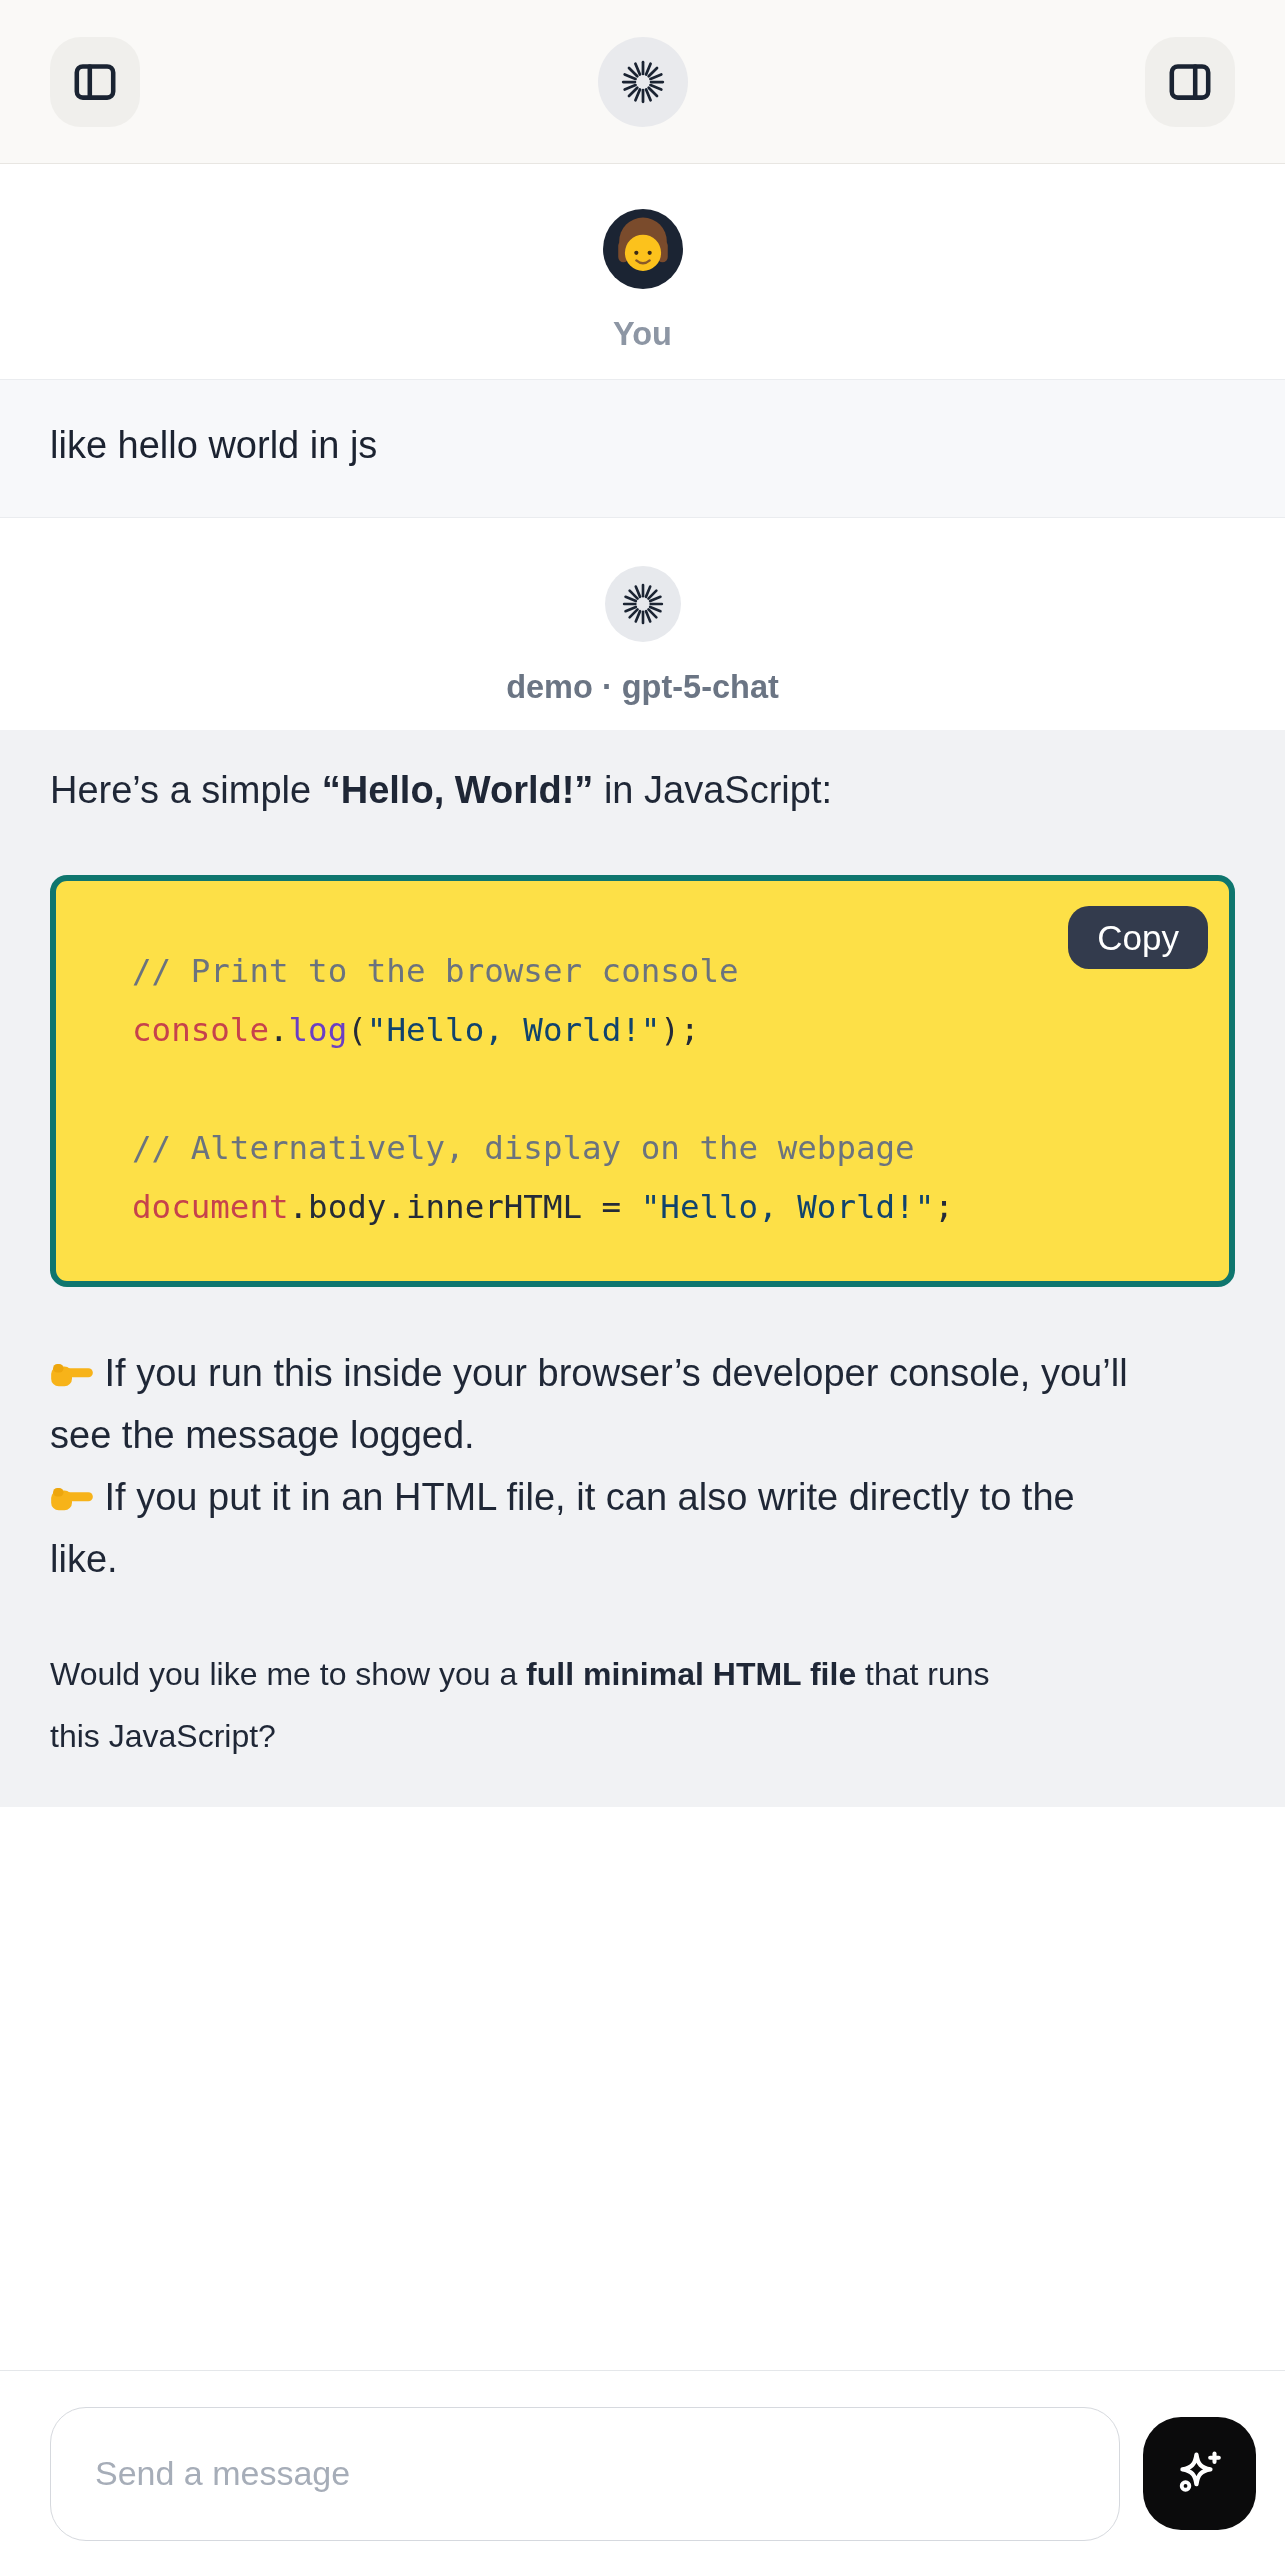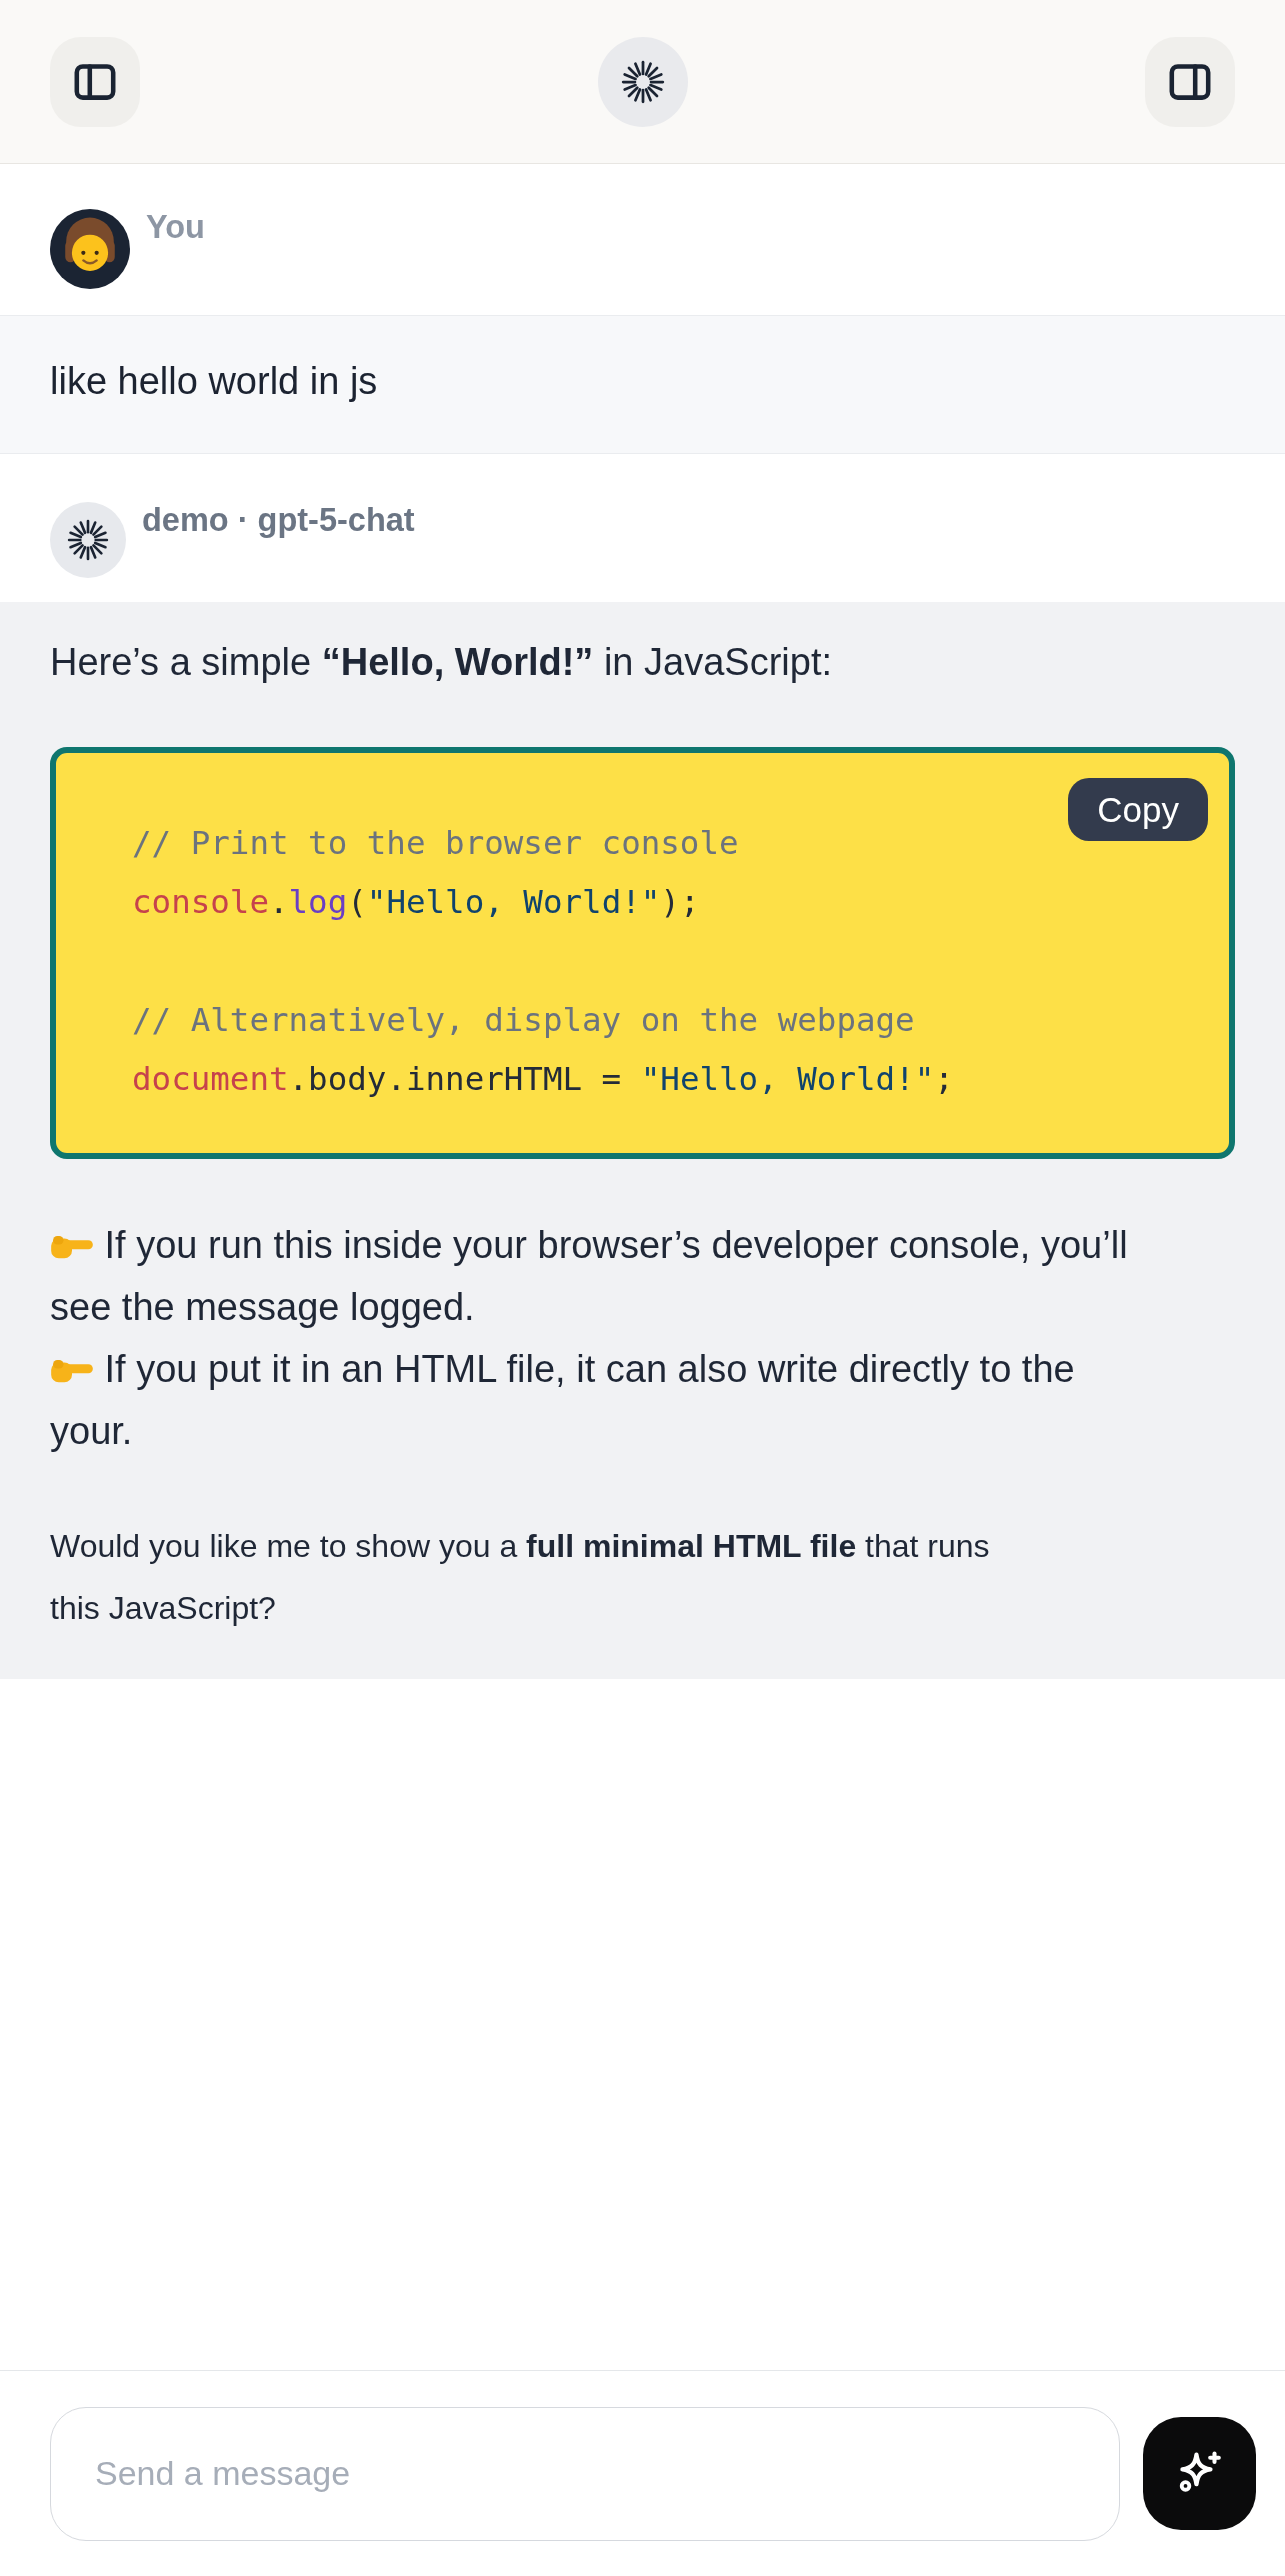--- a/index.html
+++ b/index.html
@@ -14,21 +14,21 @@
     display:flex;align-items:center;justify-content:space-between;
     padding:0 50px;box-sizing:border-box;
   }
   .icon-btn{
     width:90px;height:90px;border:none;border-radius:31px;background:#f0efec;
     display:flex;align-items:center;justify-content:center;padding:0;cursor:pointer;
     color:#1a2332;
   }
   .icon-btn.round{border-radius:50%;background:#e9eaed;}
   
-  .msg-head{display:flex;gap:16px;padding:45px 50px 26px;}
+  .msg-head{display:flex;align-items:center;gap:27px;padding:45px 50px 26px;flex-direction:column;}
   .msg-head.assistant{padding:48px 50px 24px;}
   .avatar{display:flex;align-items:center;justify-content:center;flex:0 0 auto;}
   .bot-avatar{width:76px;height:76px;border-radius:50%;background:#e7e9ed;color:#1b2433;}
   .author{font-size:32.5px;font-weight:600;}
   .author-user{color:#8d96a4;}
   .author-bot{color:#6b7584;}
   
   .user-box{
     background:#f7f8fa;border-top:1px solid #eaecef;border-bottom:1px solid #eaecef;
     padding:46px 50px 53px;font-size:38px;line-height:38px;color:#1c2331;
@@ -163,21 +163,21 @@
     <div class="pointers">
       <div><span><svg class="hand" width="44" height="36" viewBox="0 0 46 38">
               <rect x="12" y="13" width="33" height="9.5" rx="4.7" fill="#f7b319"></rect>
               <rect x="1" y="11" width="22" height="21" rx="8" fill="#f7b319"></rect>
               <rect x="3" y="8.5" width="11" height="9" rx="4.5" fill="#eda60d"></rect>
             </svg> If you run this inside your browser’s developer console, you’ll</span><br><span>see the message logged.</span></div>
       <div><span><svg class="hand" width="44" height="36" viewBox="0 0 46 38">
               <rect x="12" y="13" width="33" height="9.5" rx="4.7" fill="#f7b319"></rect>
               <rect x="1" y="11" width="22" height="21" rx="8" fill="#f7b319"></rect>
               <rect x="3" y="8.5" width="11" height="9" rx="4.5" fill="#eda60d"></rect>
-            </svg> If you put it in an HTML file, it can also write directly to the</span><br><span>your.</span></div>
+            </svg> If you put it in an HTML file, it can also write directly to the</span><br><span>like.</span></div>
     </div>
 
     <p class="followup"><span>Would you like me to show you a </span><b>full minimal HTML file</b><span> that runs</span><br><span>this JavaScript?</span></p>
   </div>
 
 </main>
 
 <footer class="composer">
   <input type="text" placeholder="Send a message" style="">
   <button class="send-btn">

